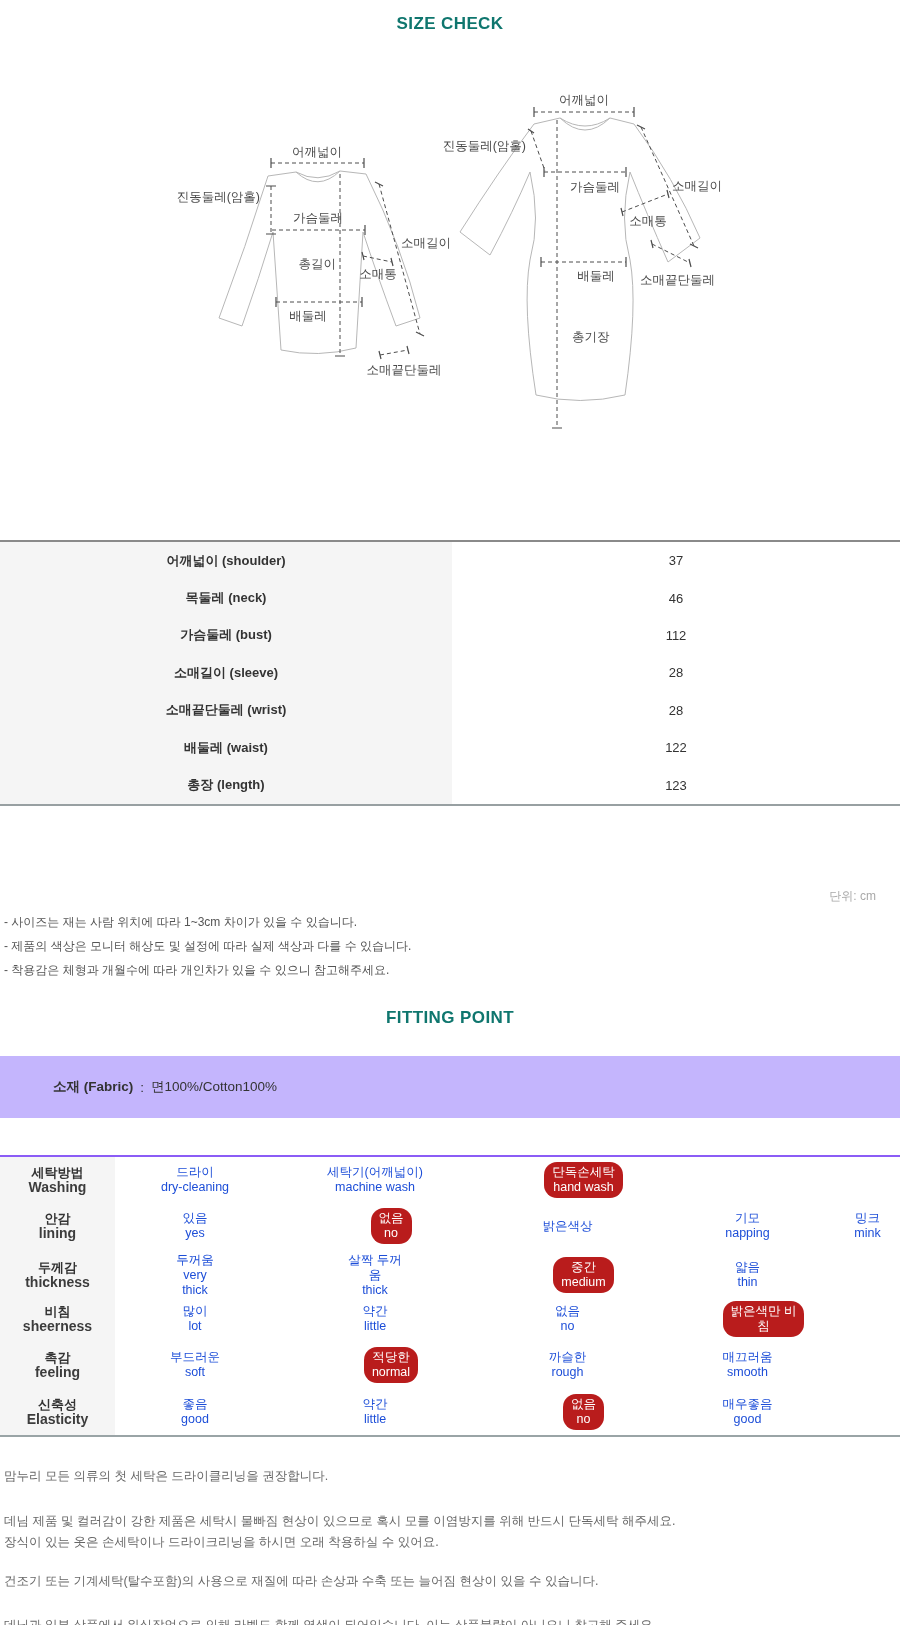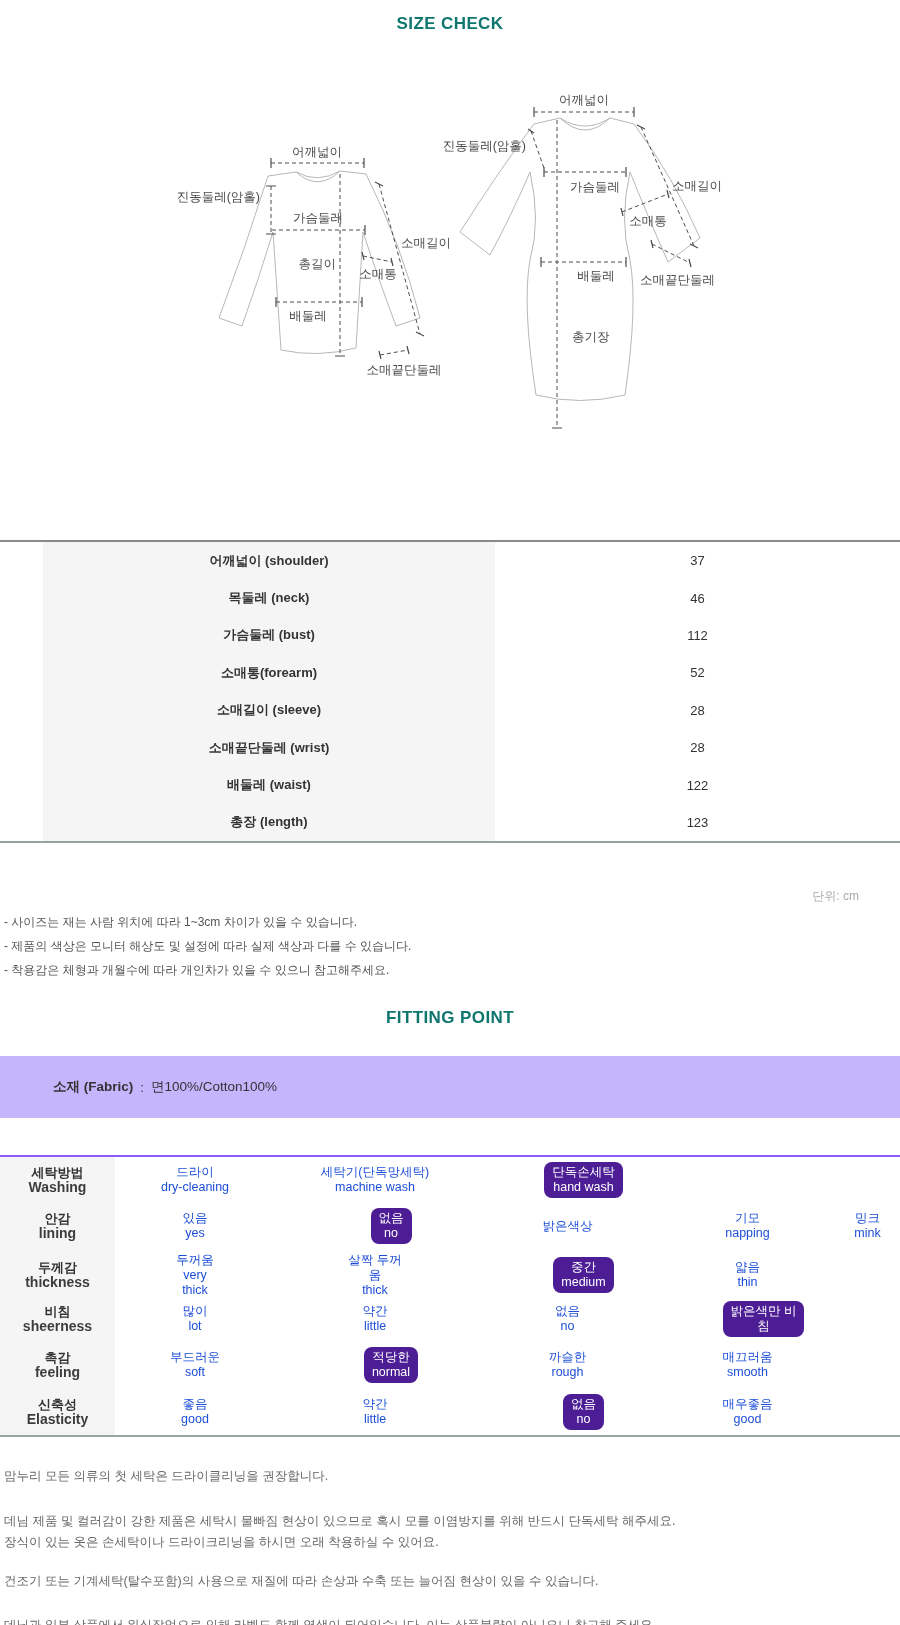--- a/index.html
+++ b/index.html
@@ -13,26 +13,26 @@
   
   #diagrams{position:absolute;top:55px;left:0;}
   #diagrams .outline{fill:none;stroke:#b7b7b7;stroke-width:1;}
   #diagrams .dash{fill:none;stroke:#4d4d4d;stroke-width:1;stroke-dasharray:4 3;}
   #diagrams .tick{fill:none;stroke:#4d4d4d;stroke-width:1.2;}
   #diagrams text{font-size:12.5px;fill:#4a4a4a;}
 
   
   #size-table{position:absolute;top:540px;left:0;width:900px;
               border-top:2px solid #8a8a8a;border-bottom:2px solid #98a0a2;}
-  .st-row{display:flex;height:37.4px;padding-left:43px;}
+  .st-row{display:flex;height:37.4px;}
   .st-label{width:452px;background:#f5f5f5;display:flex;align-items:center;justify-content:center;
             font-size:13px;font-weight:bold;color:#333;}
   .st-value{flex:1;display:flex;align-items:center;justify-content:center;font-size:13px;color:#333;}
 
-  #unit-note{position:absolute;top:888px;right:41px;font-size:12px;color:#a9a9a9;}
+  #unit-note{position:absolute;top:888px;right:24px;font-size:12px;color:#a9a9a9;}
   #size-notes{position:absolute;top:910px;left:4px;font-size:12px;color:#555;line-height:24px;}
   #size-notes div{white-space:pre-line;}
 
   
   #fabric-box{position:absolute;top:1056px;left:0;width:900px;height:62px;background:#c4b5fd;
               display:flex;align-items:center;font-size:13.5px;color:#333;}
   #fabric-box .flabel{font-weight:bold;margin-left:53px;}
   #fabric-box .fsep{margin:0 7px;}
 
   
@@ -41,21 +41,21 @@
   .ct-row{display:grid;grid-template-columns:115px 160px 200px 185px 175px 65px;height:46.3px;}
   .ct-head{grid-column:1;background:#f5f5f5;display:flex;flex-direction:column;
            align-items:center;justify-content:center;line-height:15px;}
   .ct-head .ko{font-size:13px;font-weight:bold;color:#333;}
   .ct-head .en{font-size:14px;font-weight:bold;color:#3c3c3c;}
   .opt{display:flex;align-items:center;justify-content:center;}
   .c2{grid-column:2;} .c3{grid-column:3;} .c4{grid-column:4;} .c5{grid-column:5;} .c6{grid-column:6;}
   .pill{display:inline-block;text-align:center;line-height:15px;font-size:12.5px;color:#1d4ed8;
         white-space:pre-line;padding:3px 8px;}
   .pill .ko,.pill .en{display:block;white-space:pre-line;}
-  .pill.sel{background:#4c1d95;color:#fff;border-radius:8px;margin-left:32px;}
+  .pill.sel{background:#b91c1c;color:#fff;border-radius:13px;margin-left:32px;}
 
   
   #care-notes{position:absolute;top:1458px;left:4px;width:892px;font-size:12.5px;color:#666;}
   #care-notes p{margin:0;white-space:pre-line;line-height:21px;}
   #care-notes .m1{margin-top:8px;} #care-notes .m2{margin-top:24px;}
   #care-notes .m3{margin-top:18px;} #care-notes .m4{margin-top:23px;}
 </style>
 </head>
 <body>
 
@@ -117,24 +117,20 @@
       </div>
     <div class="st-row">
         <div class="st-label">목둘레 (neck)</div>
         <div class="st-value">46</div>
       </div>
     <div class="st-row">
         <div class="st-label">가슴둘레 (bust)</div>
         <div class="st-value">112</div>
       </div>
     <div class="st-row">
-        <div class="st-label">소매통(forearm)</div>
-        <div class="st-value">52</div>
-      </div>
-    <div class="st-row">
         <div class="st-label">소매길이 (sleeve)</div>
         <div class="st-value">28</div>
       </div>
     <div class="st-row">
         <div class="st-label">소매끝단둘레 (wrist)</div>
         <div class="st-value">28</div>
       </div>
     <div class="st-row">
         <div class="st-label">배둘레 (waist)</div>
         <div class="st-value">122</div>
@@ -165,21 +161,21 @@
 
     <div class="ct-row">
       <div class="ct-head">
         <span class="ko">세탁방법</span>
         <span class="en">Washing</span>
       </div>
       <div class="opt c2">
           <span class="pill"><span class="ko">드라이</span><span class="en">dry-cleaning</span></span>
         </div>
       <div class="opt c3">
-          <span class="pill"><span class="ko">세탁기(단독망세탁)</span><span class="en">machine wash</span></span>
+          <span class="pill"><span class="ko">세탁기(어깨넓이)</span><span class="en">machine wash</span></span>
         </div>
       <div class="opt c4">
           <span class="pill sel"><span class="ko">단독손세탁</span><span class="en">hand wash</span></span>
         </div>
     </div>
 
     <div class="ct-row">
       <div class="ct-head">
         <span class="ko">안감</span>
         <span class="en">lining</span>

